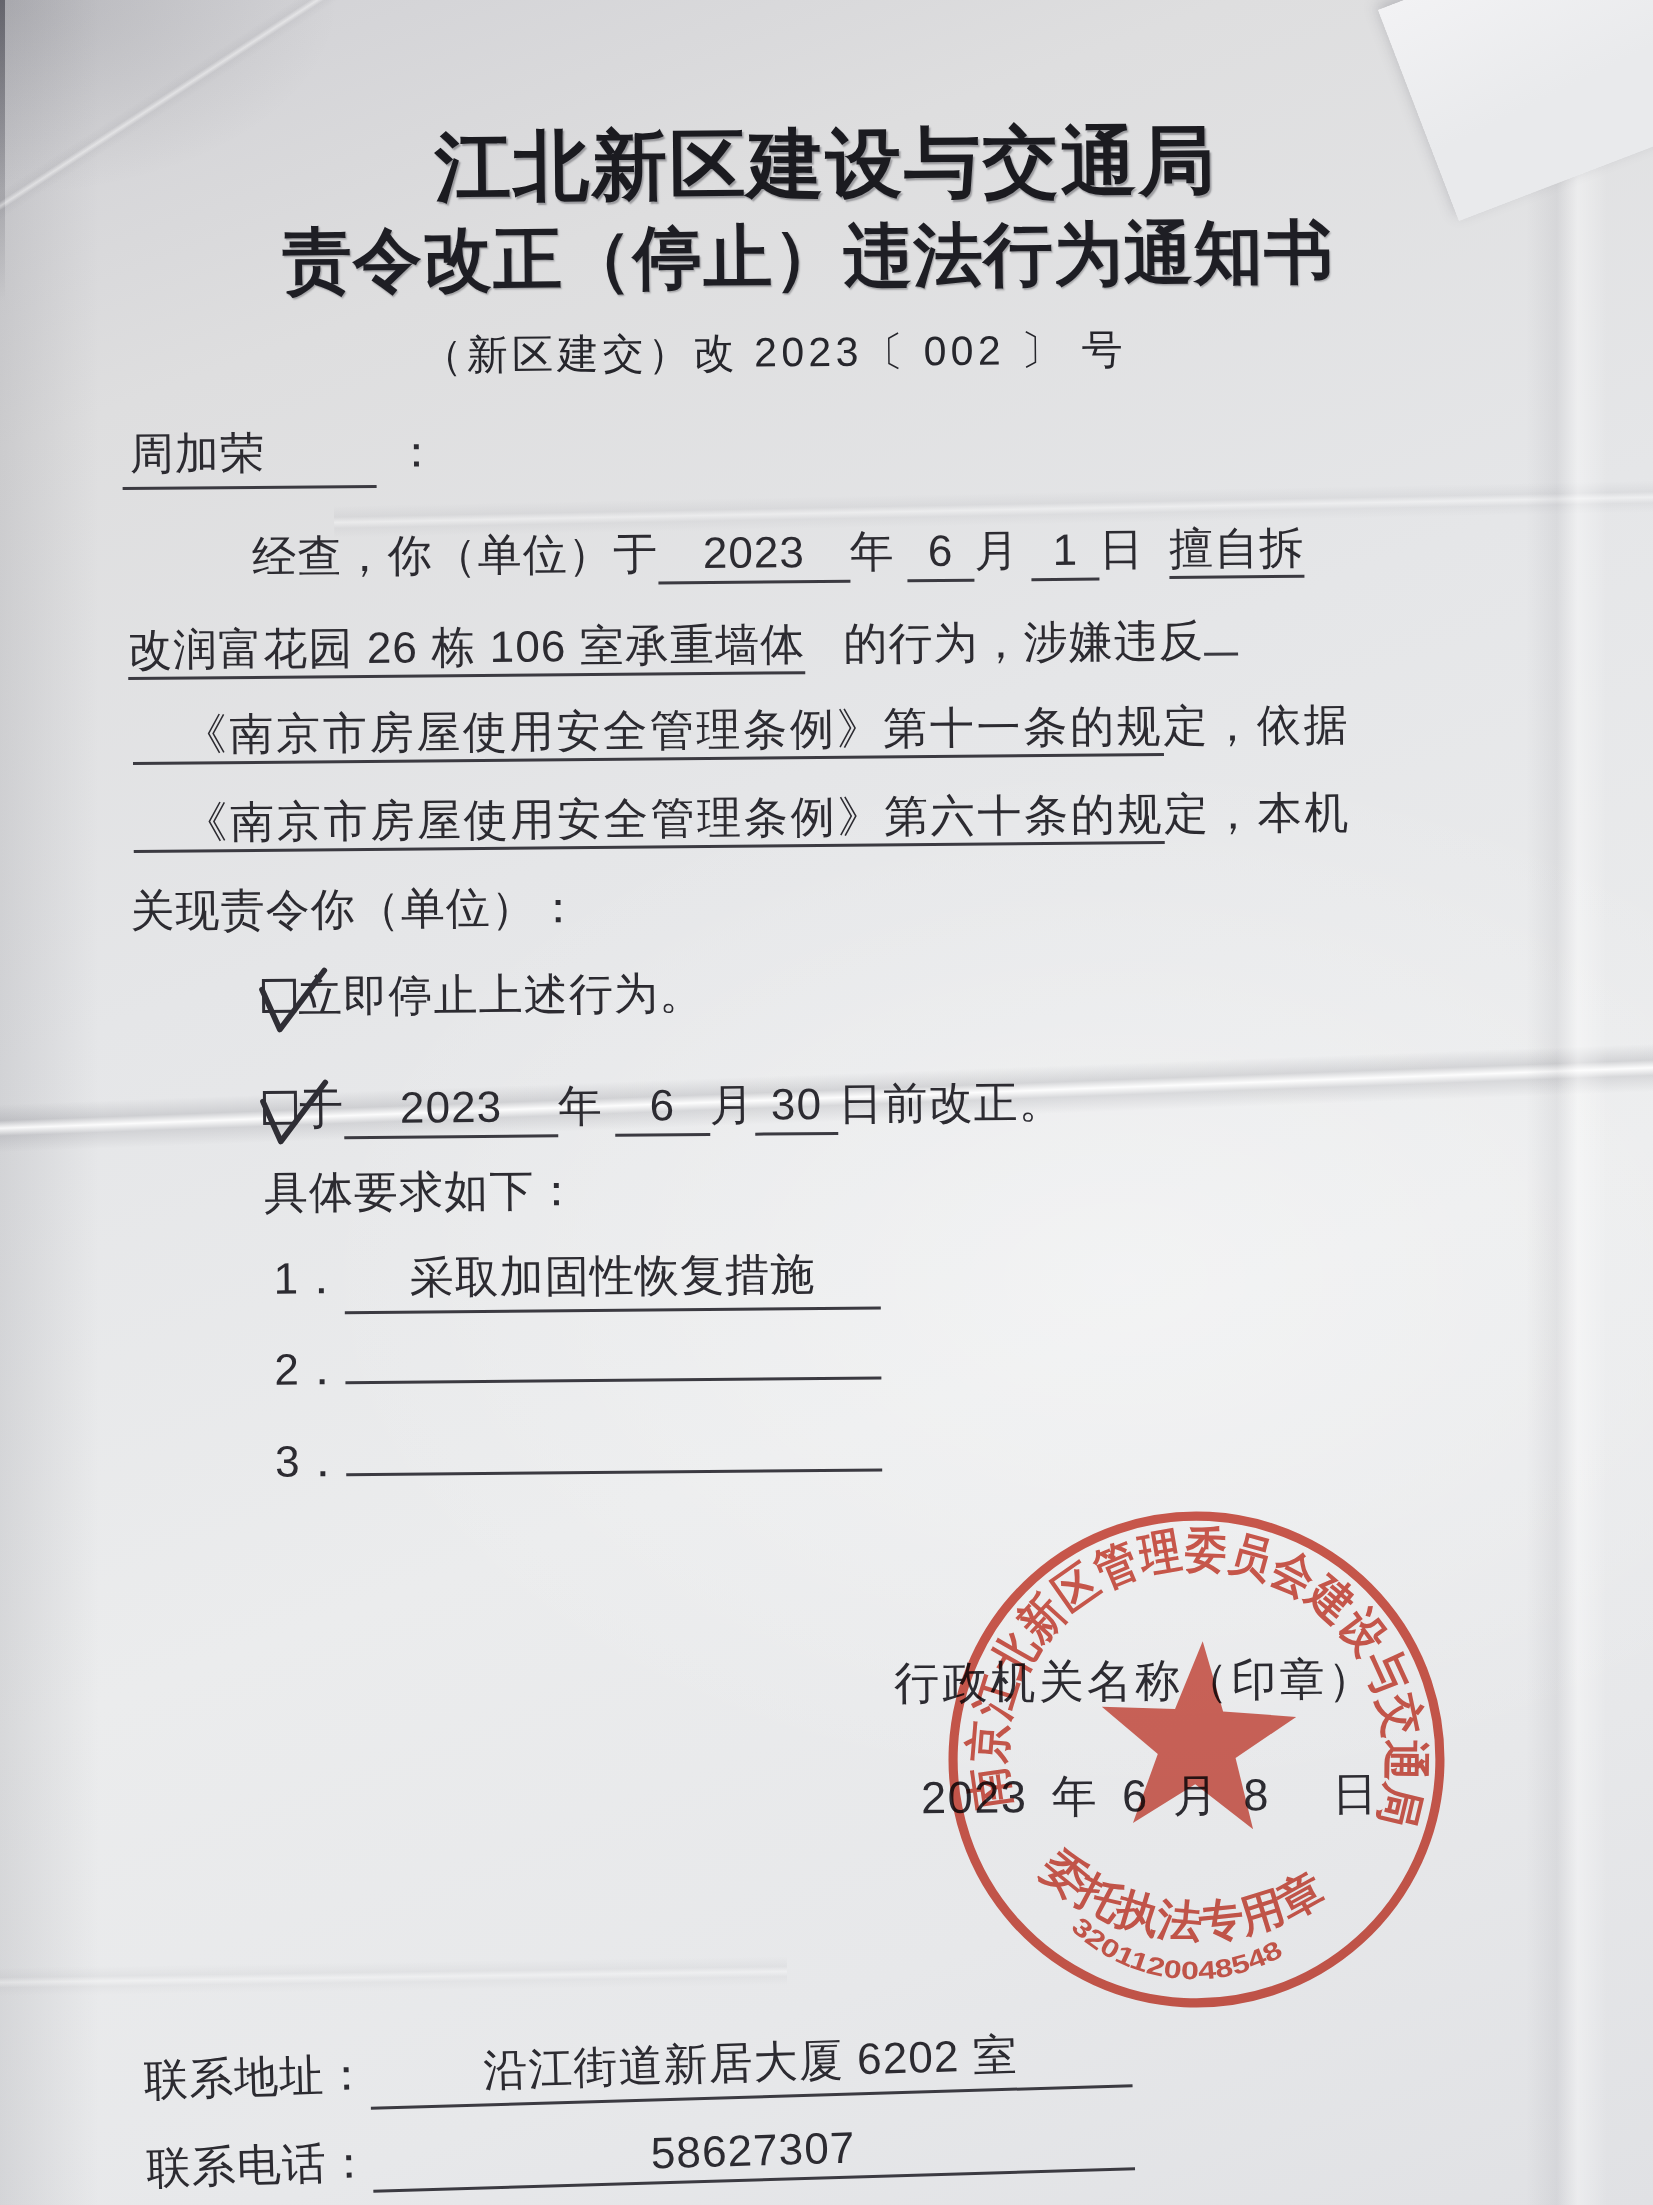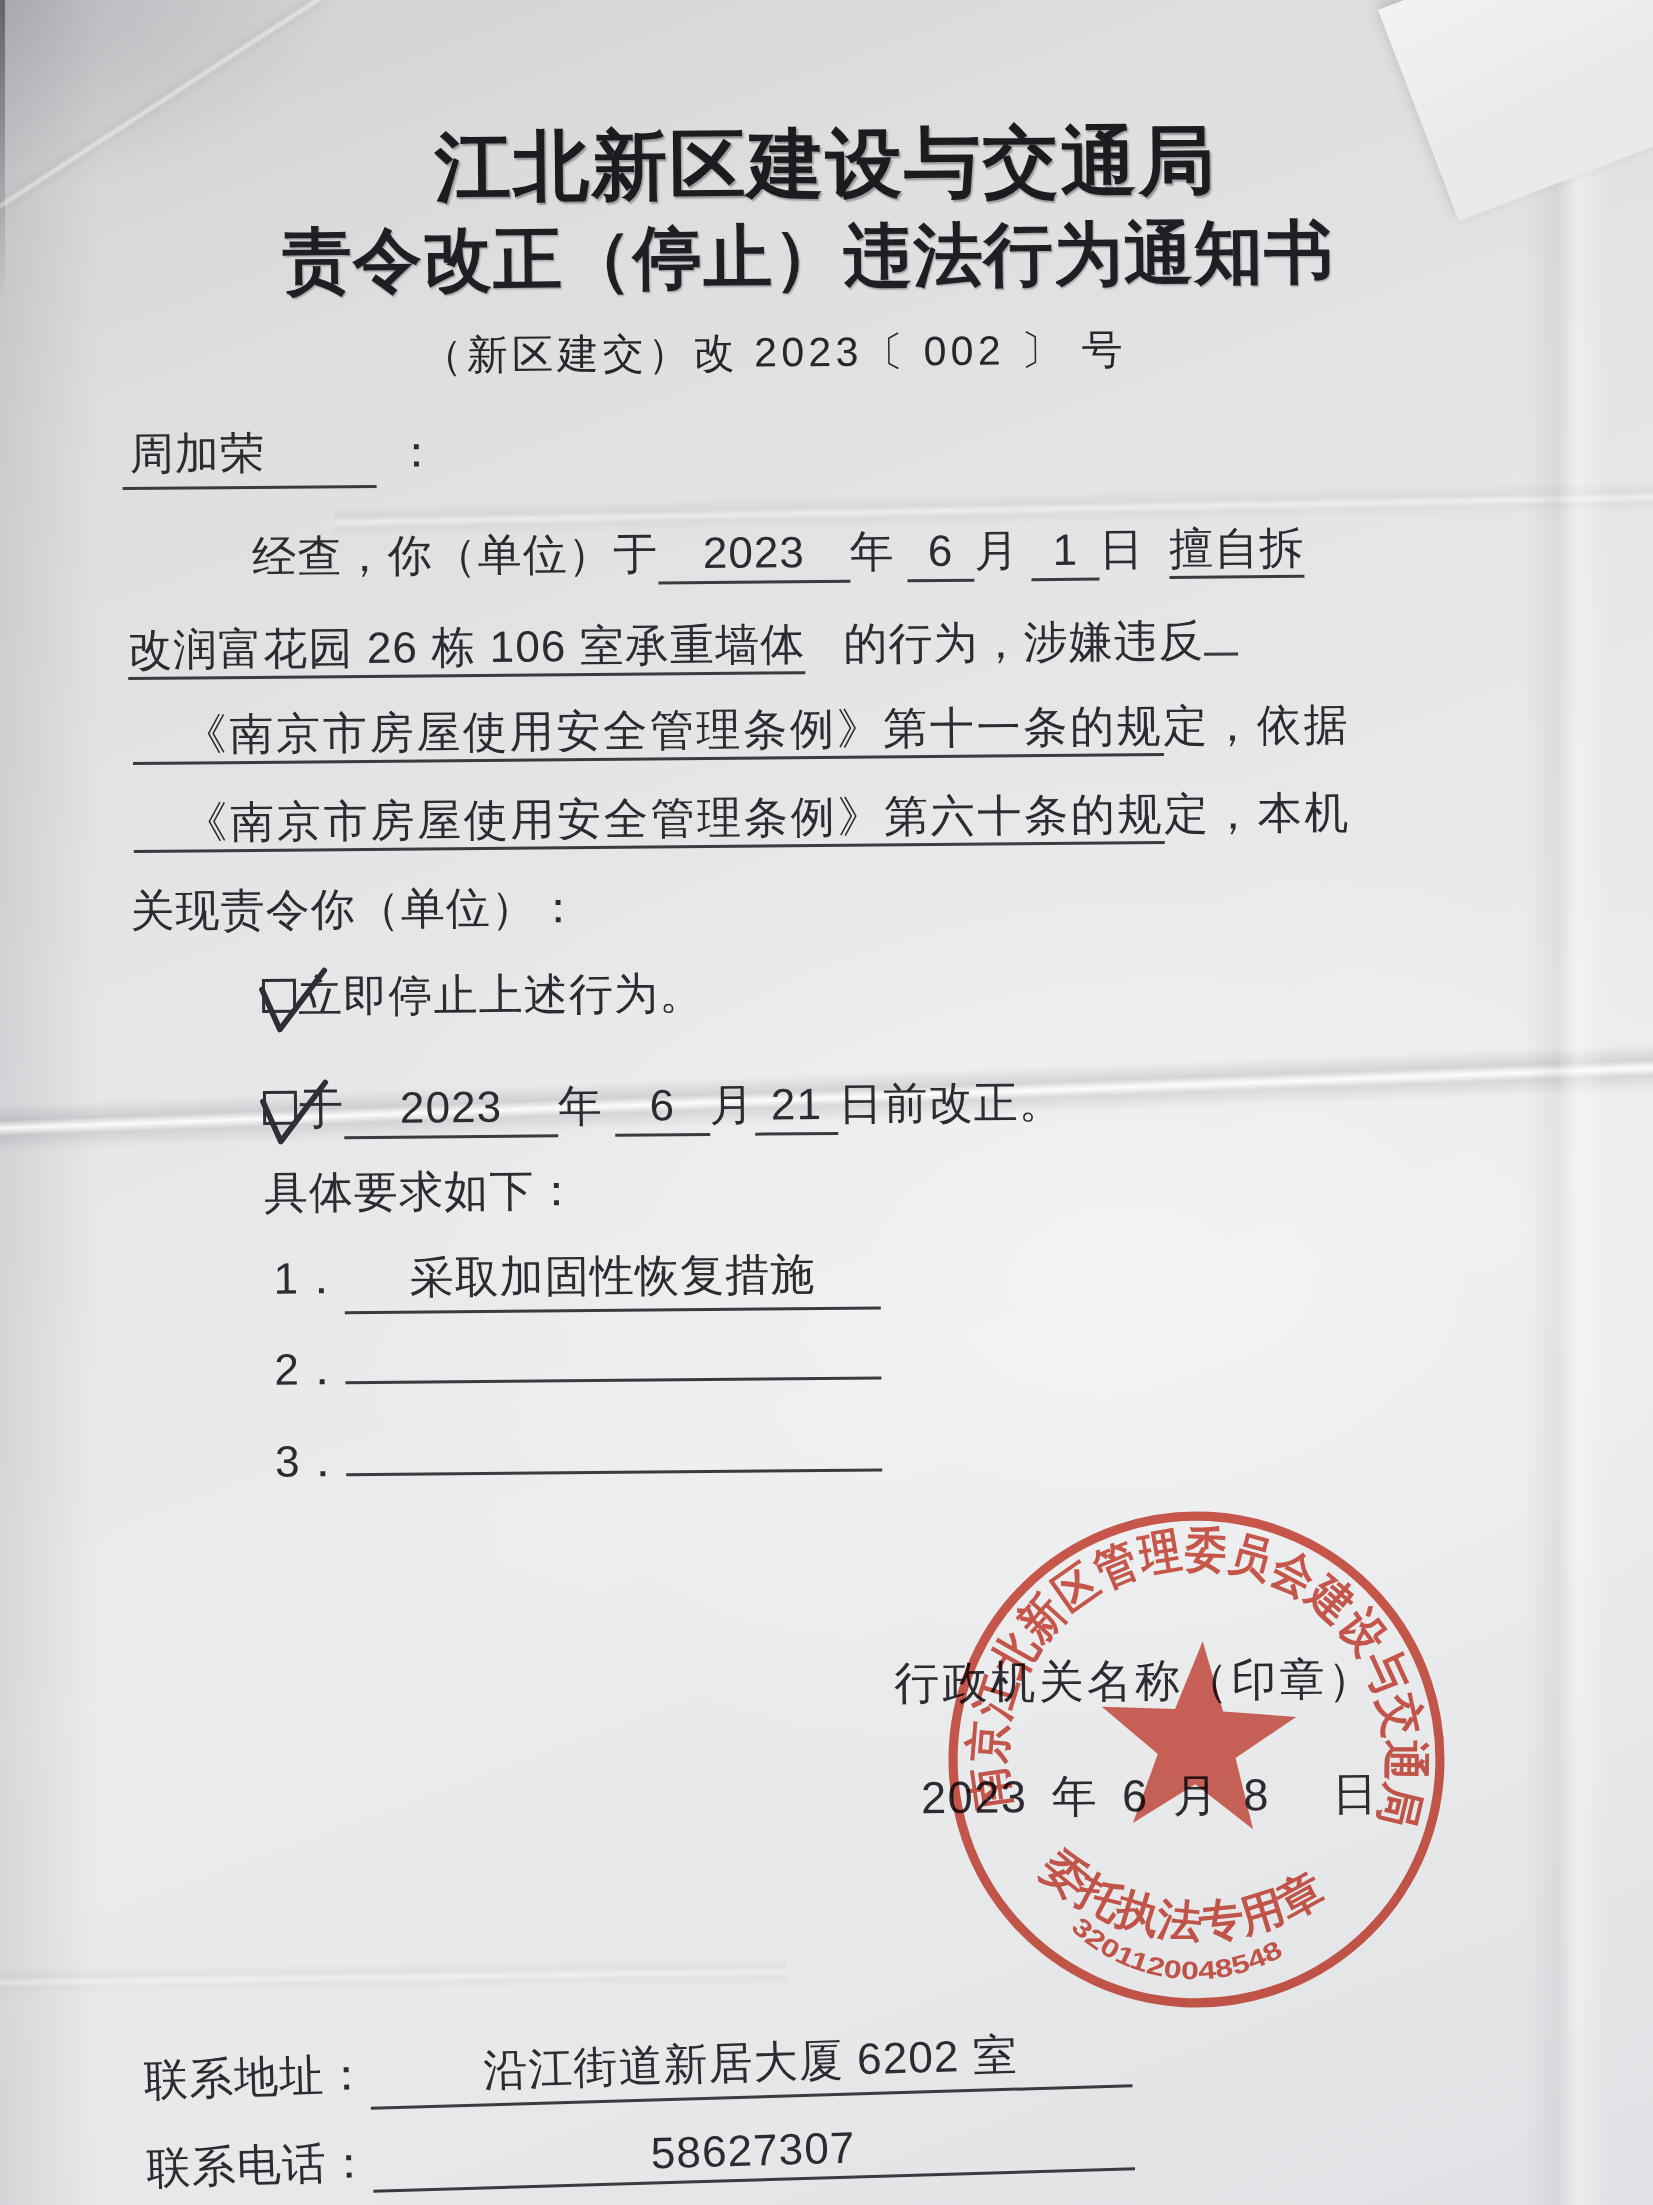--- a/index.html
+++ b/index.html
@@ -130,21 +130,21 @@
   <div class="line law2"><span class="fill">《南京市房屋使用安全管理条例》第六十条的规</span><span>定，本机</span></div>
 
   <div class="line pclose">关现责令你（单位）：</div>
 
   <div class="line order1"><span class="cbox"><svg viewBox="0 0 120 120">
           <path d="M16 38 L44 102 L116 8" fill="none" stroke="#2f2e35" stroke-width="9" stroke-linecap="round" stroke-linejoin="round"></path>
         </svg></span><span>立即停止上述行为。</span></div>
 
   <div class="line order2"><span class="cbox"><svg viewBox="0 0 120 120">
           <path d="M16 38 L44 102 L116 8" fill="none" stroke="#2f2e35" stroke-width="9" stroke-linecap="round" stroke-linejoin="round"></path>
-        </svg></span><span>于</span><span class="blank" style="min-width:205px">2023</span><span>年</span><span class="gap-s"></span><span class="blank" style="min-width:86px">6</span><span>月</span><span class="blank" style="min-width:75px">21</span><span>日前改正。</span></div>
+        </svg></span><span>于</span><span class="blank" style="min-width:205px">2023</span><span>年</span><span class="gap-s"></span><span class="blank" style="min-width:86px">6</span><span>月</span><span class="blank" style="min-width:75px">30</span><span>日前改正。</span></div>
 
   <div class="line req">具体要求如下：</div>
 
   <div class="line item1"><span>1．</span><span class="blank item-blank">采取加固性恢复措施</span></div>
   <div class="line item2"><span>2．</span><span class="blank item-blank"></span></div>
   <div class="line item3"><span>3．</span><span class="blank item-blank"></span></div>
 
   <div class="line signlabel">行政机关名称（印章）</div>
   <div class="line signdate"><span>2023</span><span class="sp-s"></span><span>年</span><span class="sp-s"></span><span>6</span><span class="sp-s"></span><span>月</span><span class="sp-s"></span><span>8</span><span class="sp-l"></span><span>日</span></div>
 

